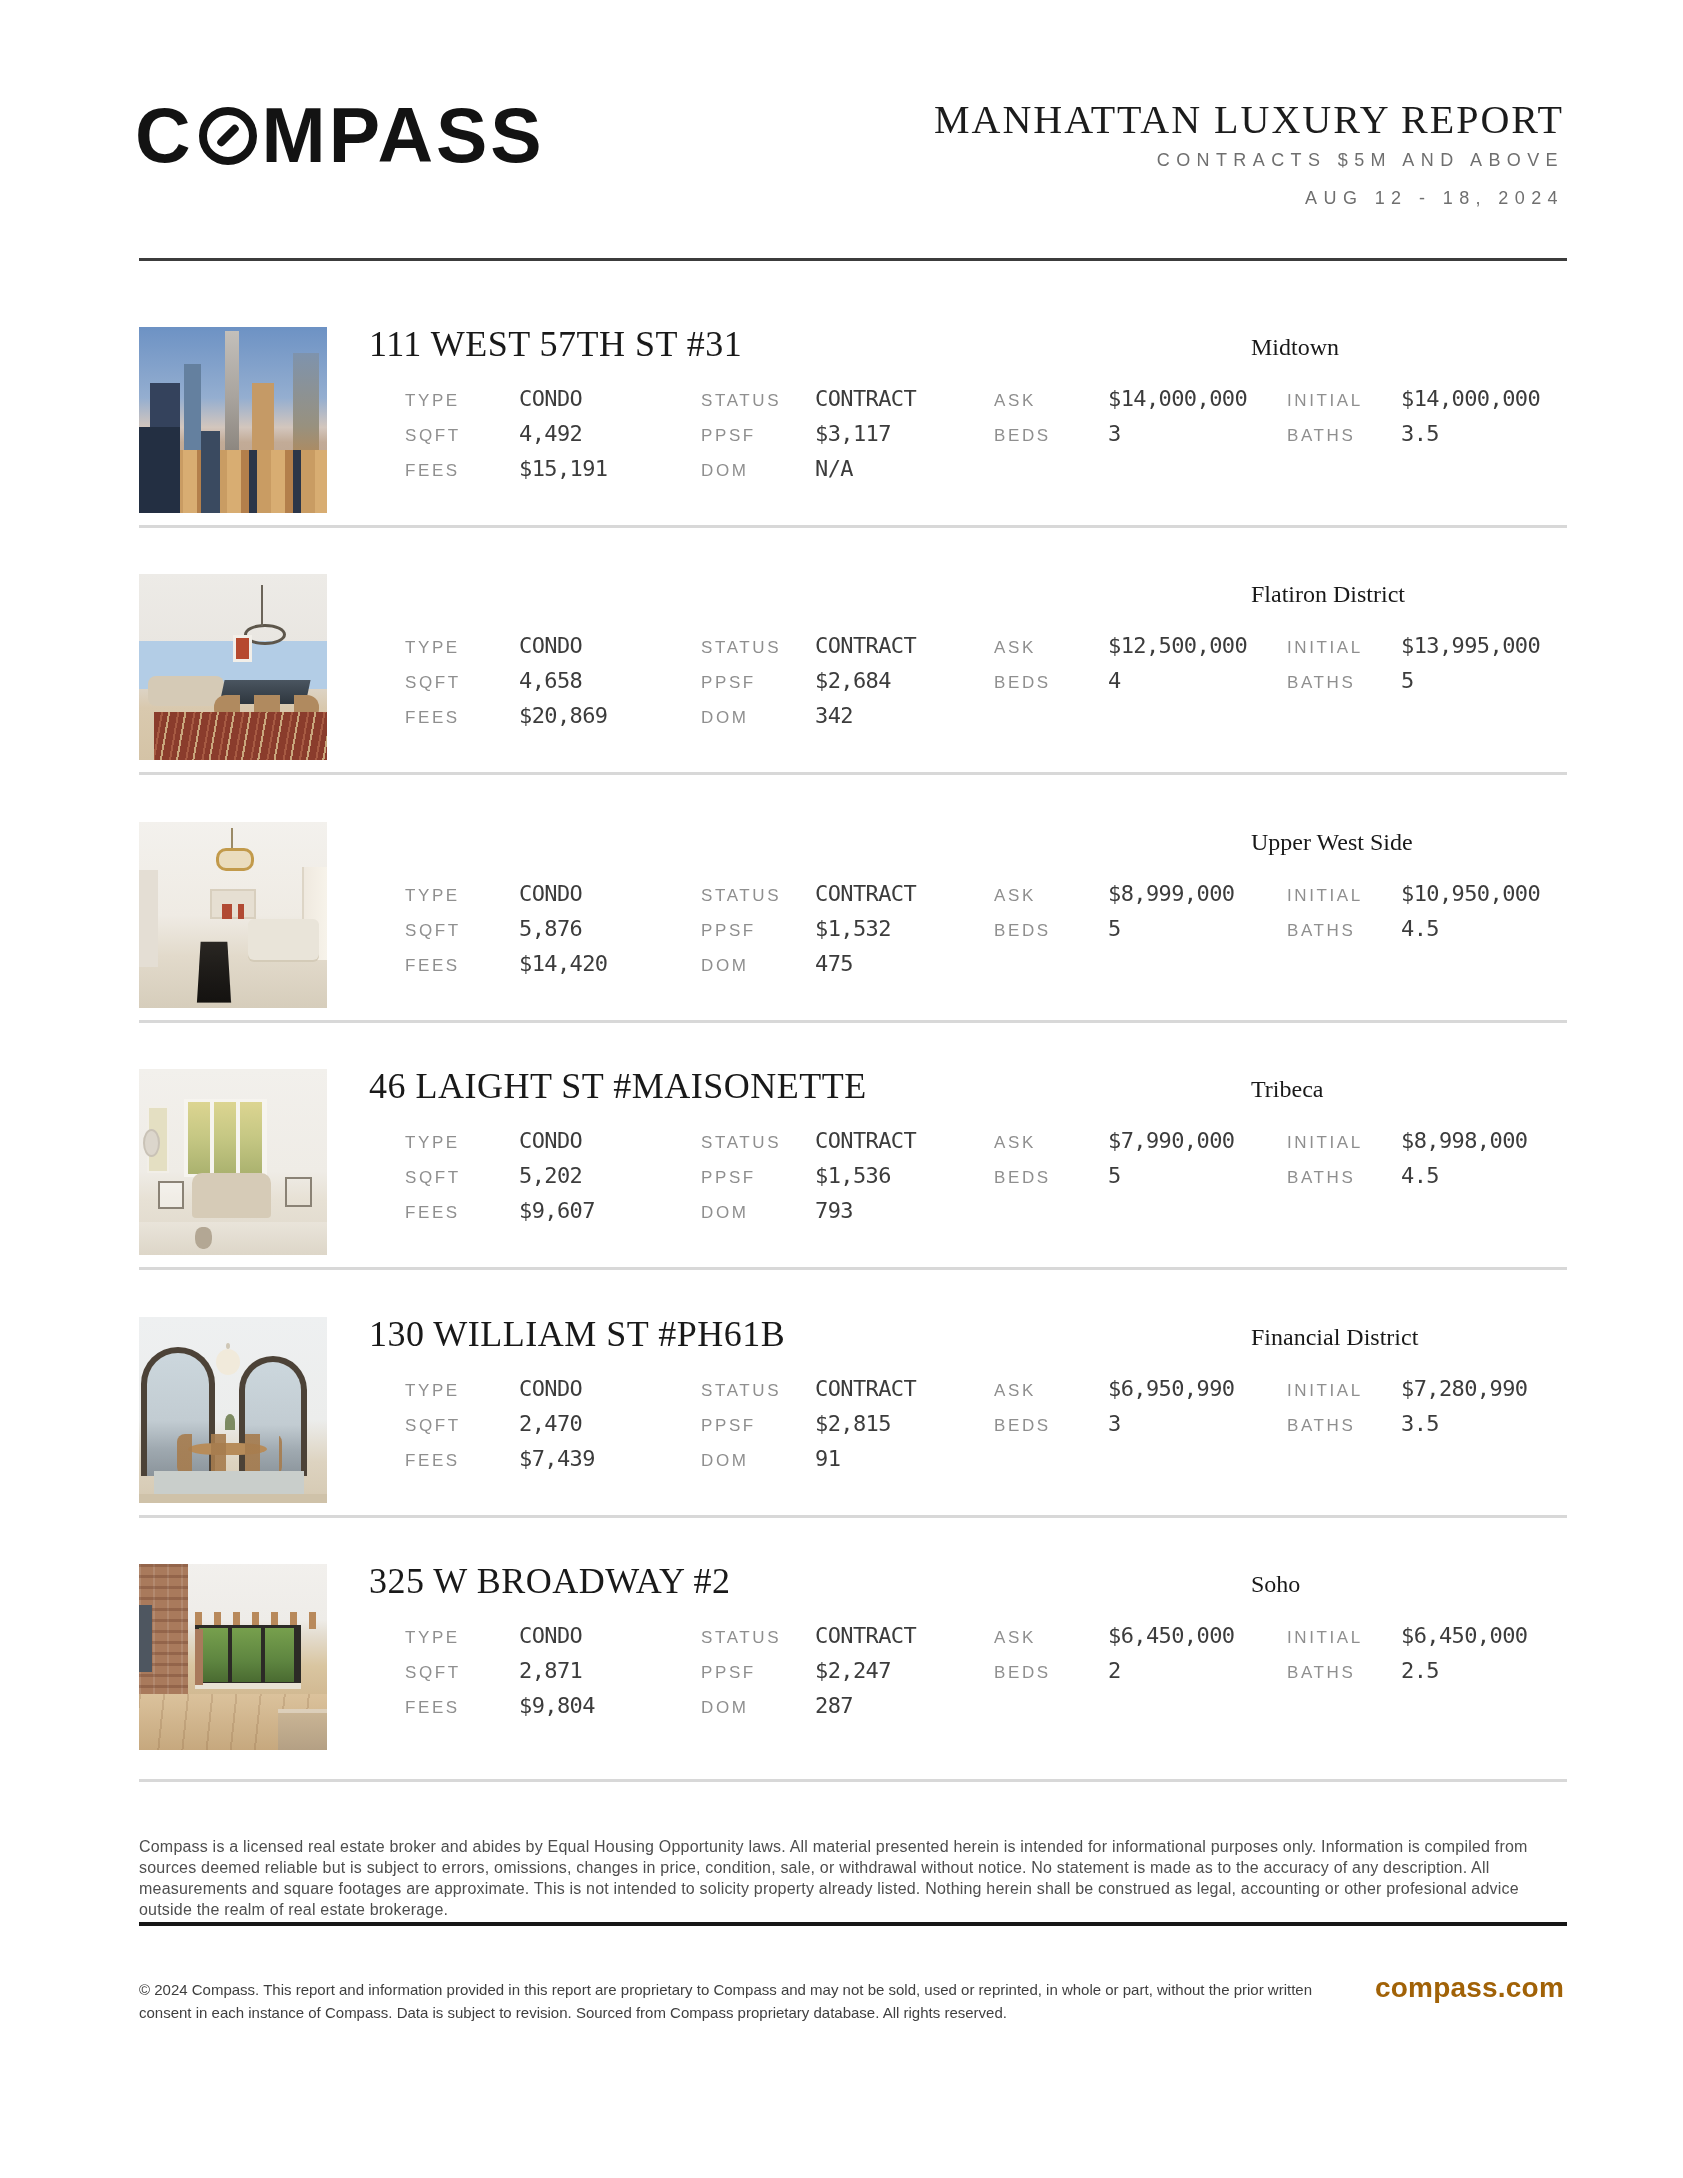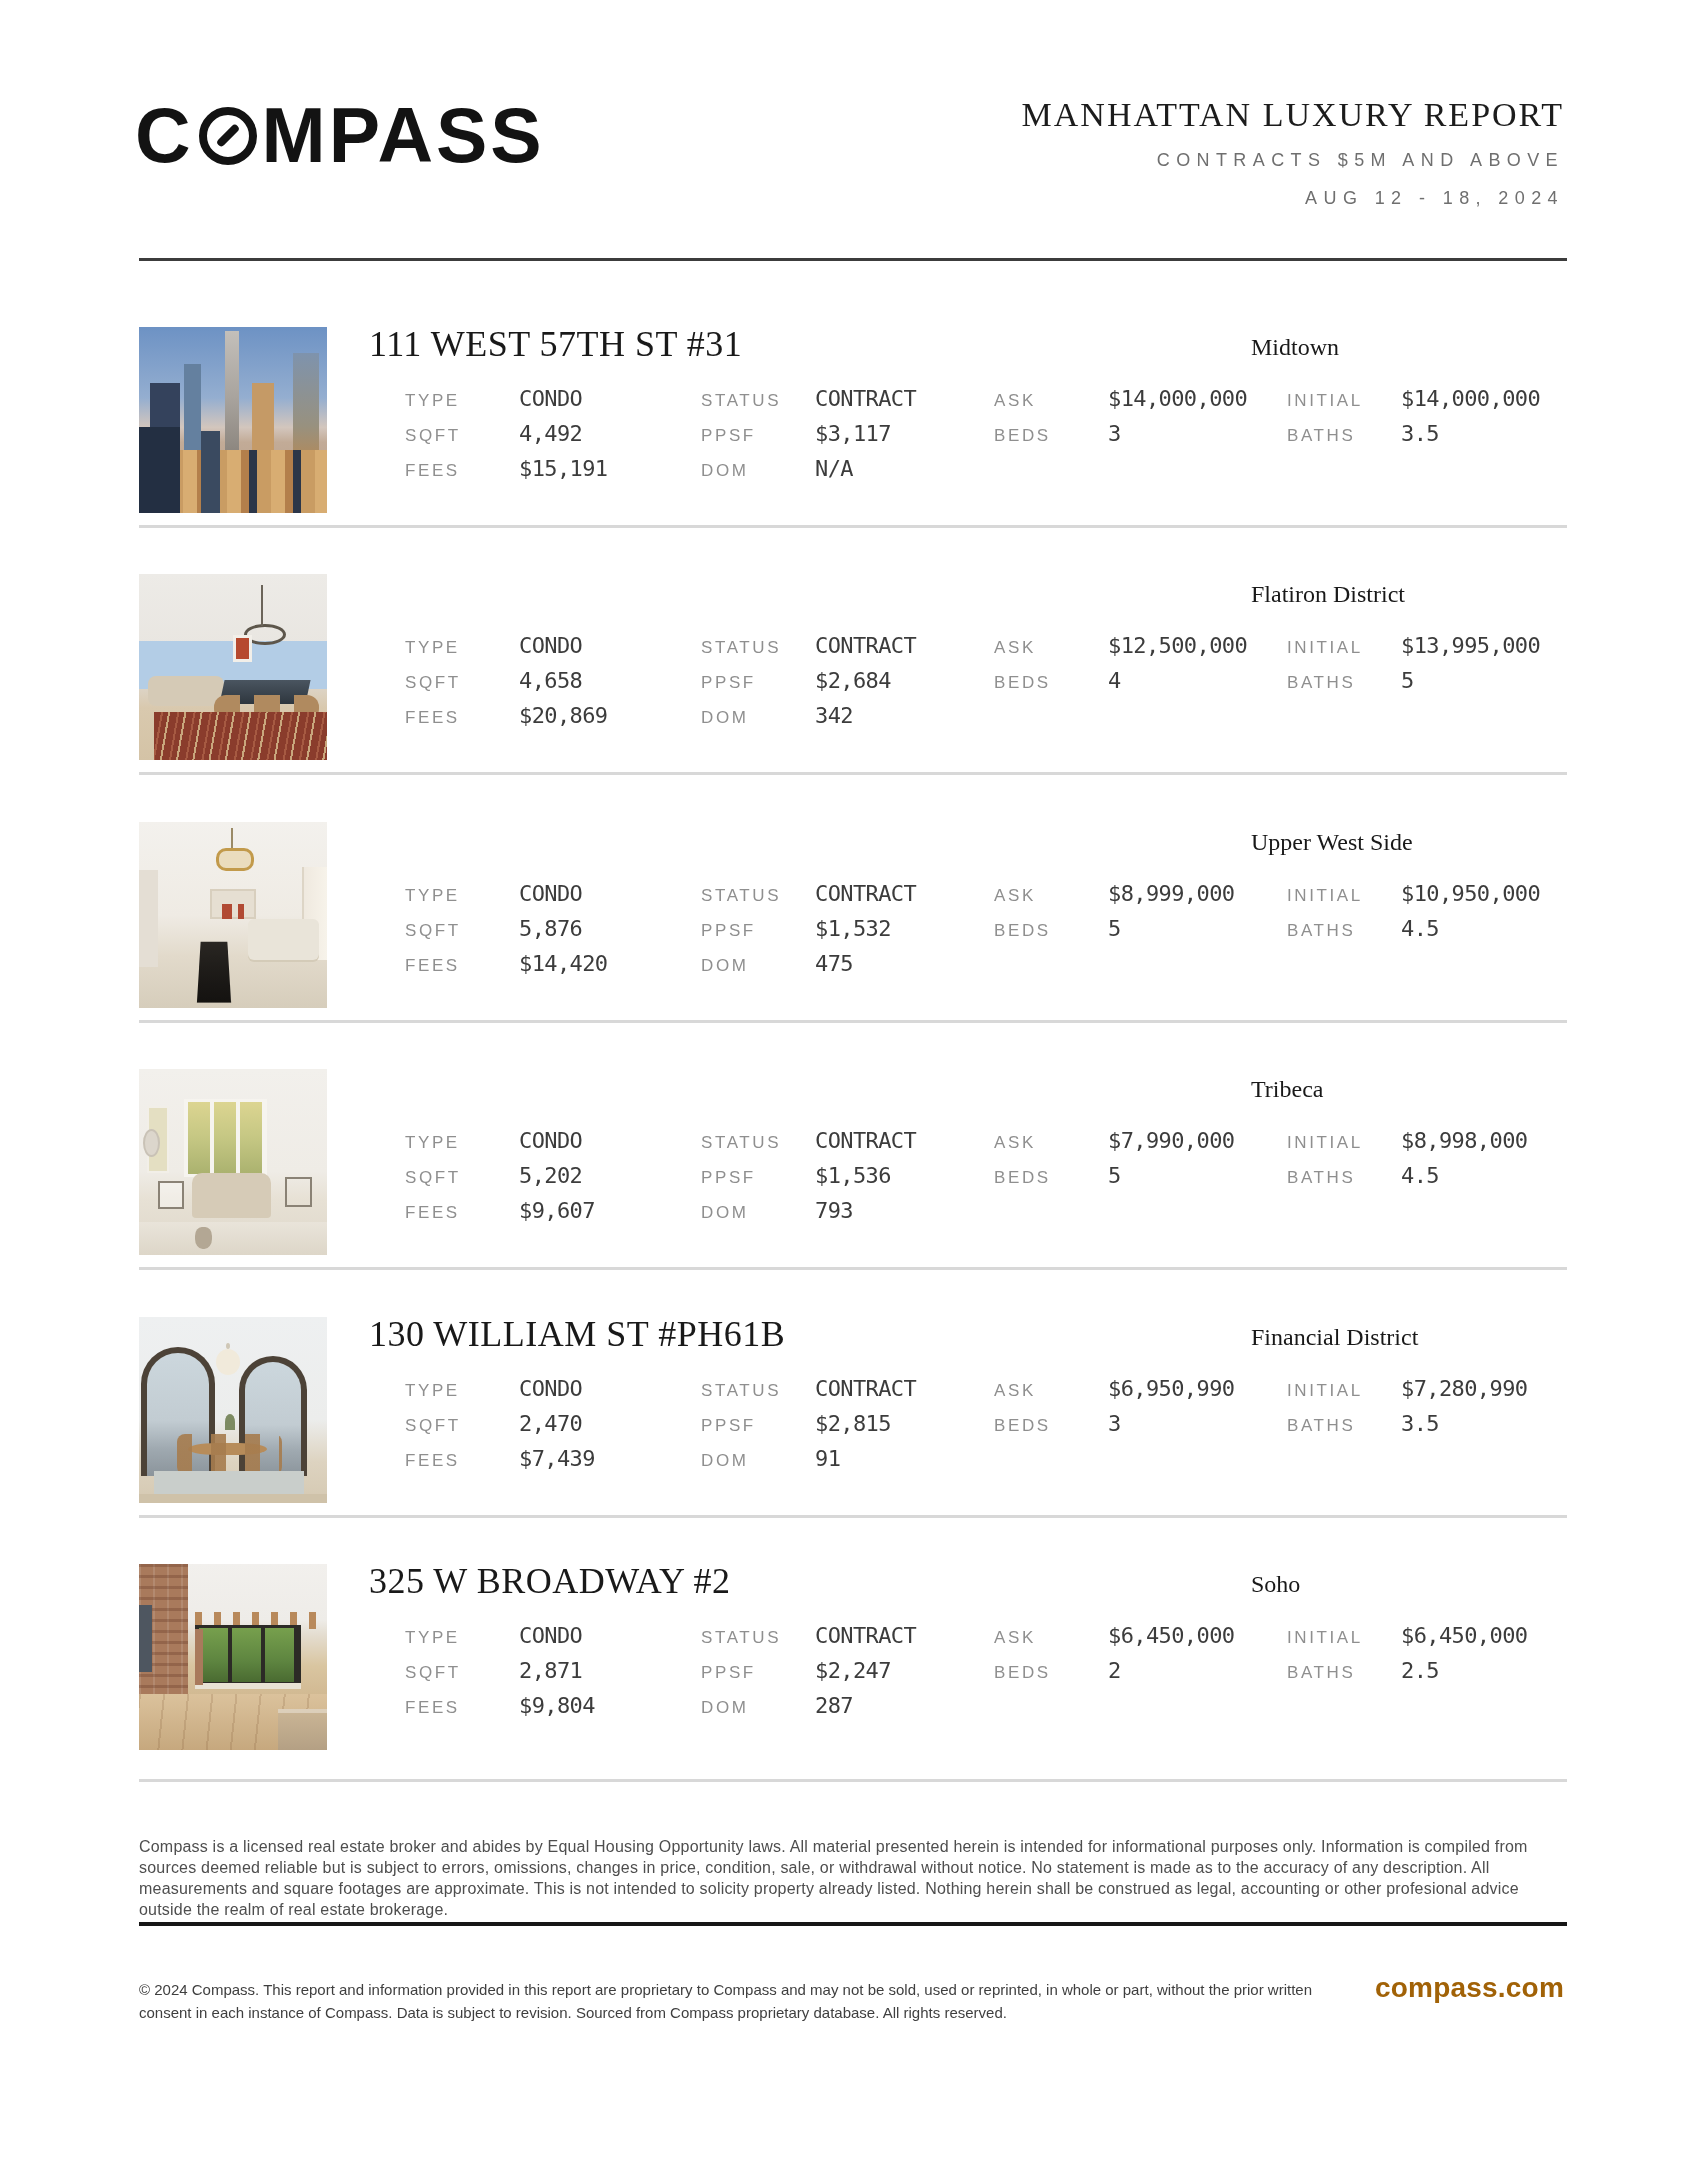--- a/index.html
+++ b/index.html
@@ -4,21 +4,21 @@
 <style>
   html,body{margin:0;padding:0;background:#ffffff;}
   body{font-family:"Liberation Sans",sans-serif;}
   .page{position:relative;width:1683px;height:2178px;background:#ffffff;overflow:hidden;}
 
   
   .logo{position:absolute;left:135px;top:97px;display:flex;align-items:center;}
   .logo-ltr{font-family:"Liberation Sans",sans-serif;font-weight:700;font-size:77px;letter-spacing:3px;color:#131313;line-height:1;}
   .logo-o{width:42px;height:42px;border:8px solid #131313;border-radius:50%;display:flex;align-items:center;justify-content:center;margin:0 5px;}
   .needle{width:8px;height:27px;background:#131313;border-radius:5px;transform:rotate(45deg);}
-  .hdr-title{position:absolute;right:119px;top:96px;font-family:"Liberation Serif",serif;font-size:34px;letter-spacing:2px;color:#1c1c1c;white-space:nowrap;}
+  .hdr-title{position:absolute;right:119px;top:96px;font-family:"Liberation Serif",serif;font-size:40px;letter-spacing:2px;color:#1c1c1c;white-space:nowrap;}
   .hdr-sub,.hdr-date{position:absolute;right:119px;color:#6f6f6f;font-size:18px;letter-spacing:6.4px;white-space:nowrap;}
   .hdr-sub{top:150px;}
   .hdr-date{top:188px;}
   .rule-dark{position:absolute;left:139px;top:258px;width:1428px;height:3px;background:var(--rule-dark,#3c3c3c);}
 
   
   .listing{position:absolute;left:139px;width:1428px;height:248px;}
   .photo{position:absolute;left:0;top:12px;width:188px;height:186px;overflow:hidden;background:#eceae6;}
   .photo i{position:absolute;display:block;}
   .addr{position:absolute;left:230px;top:8px;margin:0;font-family:"Liberation Serif",serif;font-weight:400;font-size:36px;line-height:42px;letter-spacing:0.5px;color:#191919;white-space:nowrap;}
@@ -309,20 +309,21 @@
     <div class="photo ph3" aria-label="Bright living room with tall windows, neutral sofa and pale rug">
       <i class="a"></i>
         <i class="b"></i>
         <i class="c"></i>
         <i class="d"></i>
         <i class="e"></i>
         <i class="f"></i>
         <i class="g"></i>
         <i class="h"></i>
     </div>
+    <h2 class="addr">46 LAIGHT ST #MAISONETTE</h2>
     <div class="hood">Tribeca</div>
     <div class="col c1">
       <div class="frow">
           <span class="lbl">TYPE</span>
           <span class="val">CONDO</span>
         </div>
       <div class="frow">
           <span class="lbl">SQFT</span>
           <span class="val">5,202</span>
         </div>

